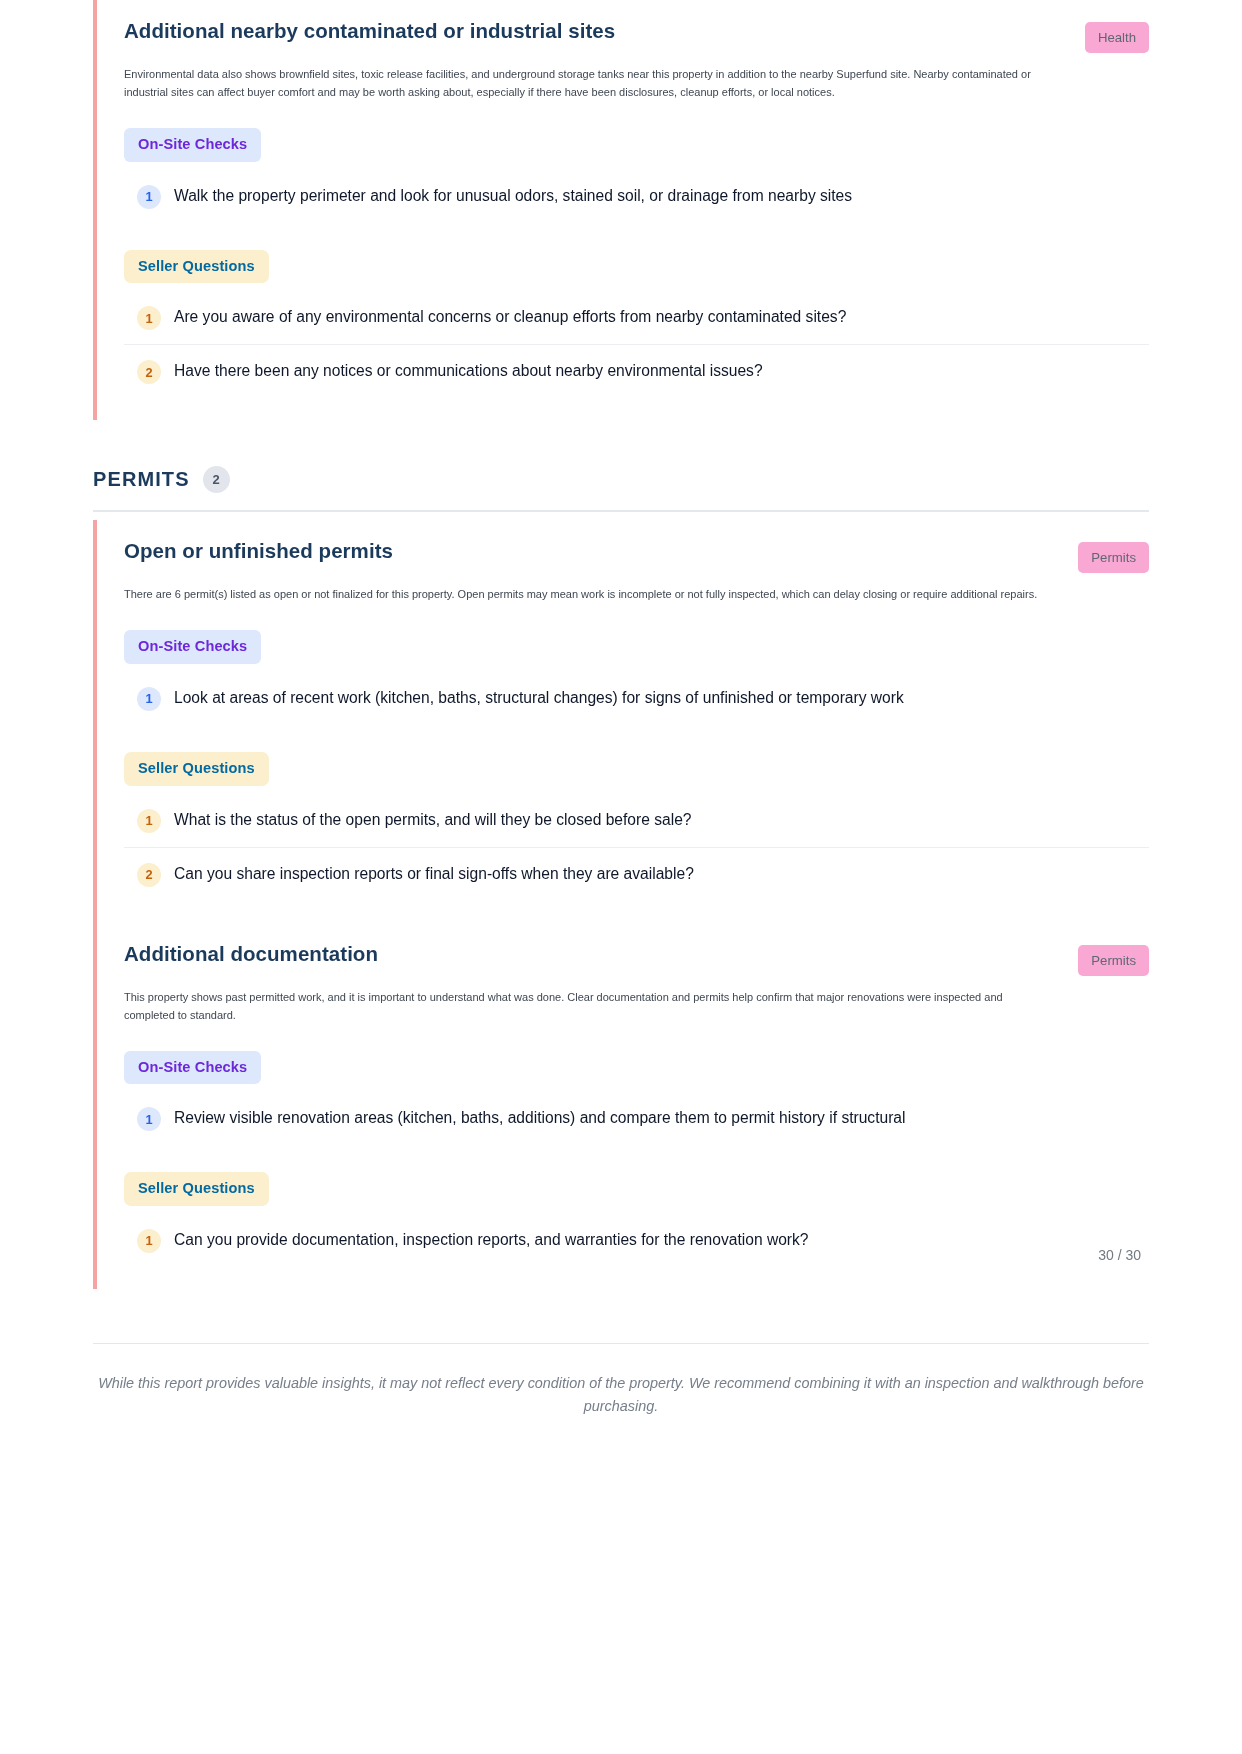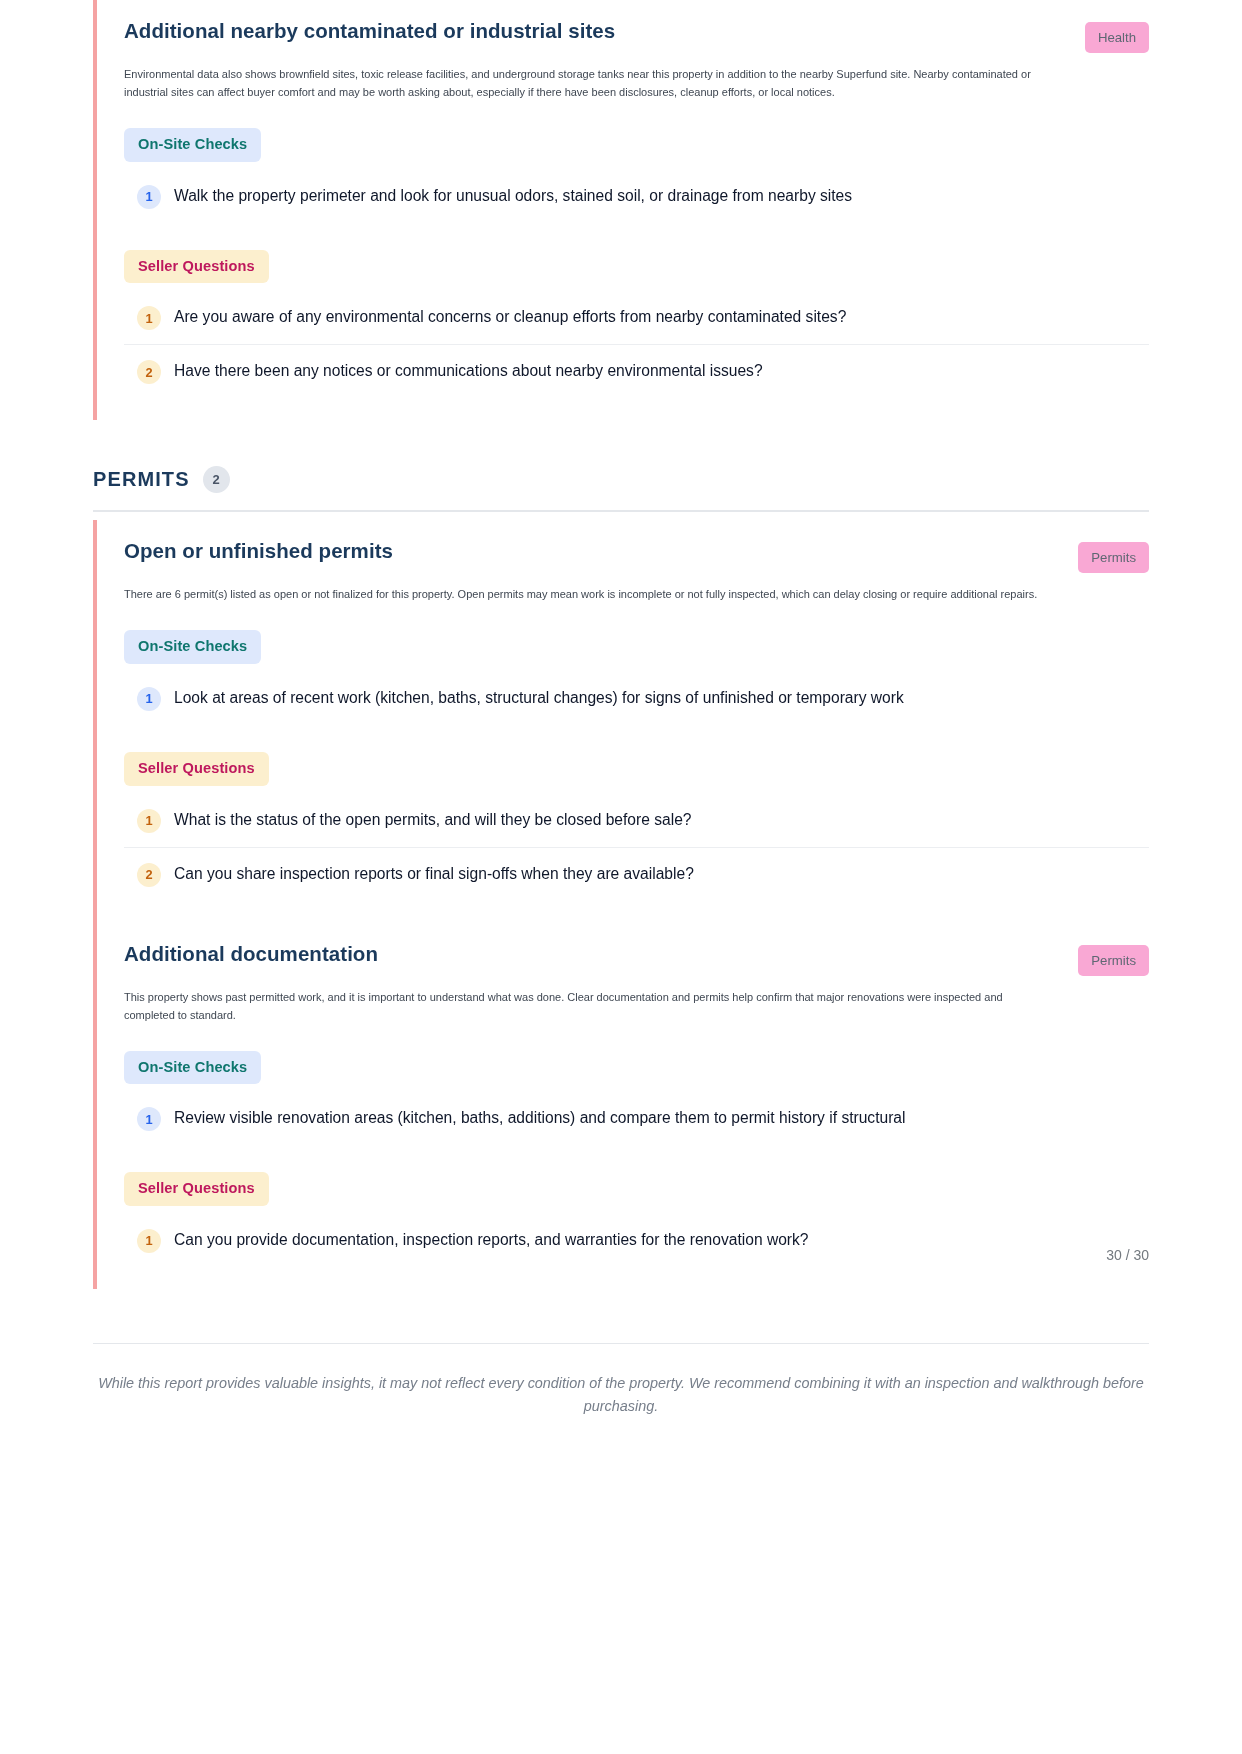--- a/index.html
+++ b/index.html
@@ -69,27 +69,28 @@
     display: inline-block;
     font-size: 14.6px;
     font-weight: 700;
     line-height: 1;
     padding: 9px 14px 10px 14px;
     border-radius: 6px;
     letter-spacing: 0.1px;
   }
   .chip-checks {
     background: #DEE8FC;
-    color: #0f766e;
+    color: #6d28d9;
     margin-top: 26px;
   }
   .chip-questions {
     background: #FCEFCE;
-    color: #be185d;
+    color: #0369a1;
     margin-top: 27px;
+    border-radius: 7px;
   }
 
   
   .items {
     margin-top: 8px;
   }
   .item-row {
     display: flex;
     align-items: flex-start;
     gap: 13px;
@@ -172,21 +173,21 @@
     font-style: italic;
     color: #767E8A;
     text-align: center;
     line-height: 1.62;
     margin: 28px auto 0 auto;
     max-width: 1070px;
   }
 
   .page-number {
     position: absolute;
-    right: 93px;
+    right: 101px;
     bottom: 41px;
     font-size: 14px;
     color: #73797F;
   }
 </style>
 </head>
 <body>
 
 <div class="page">
 

